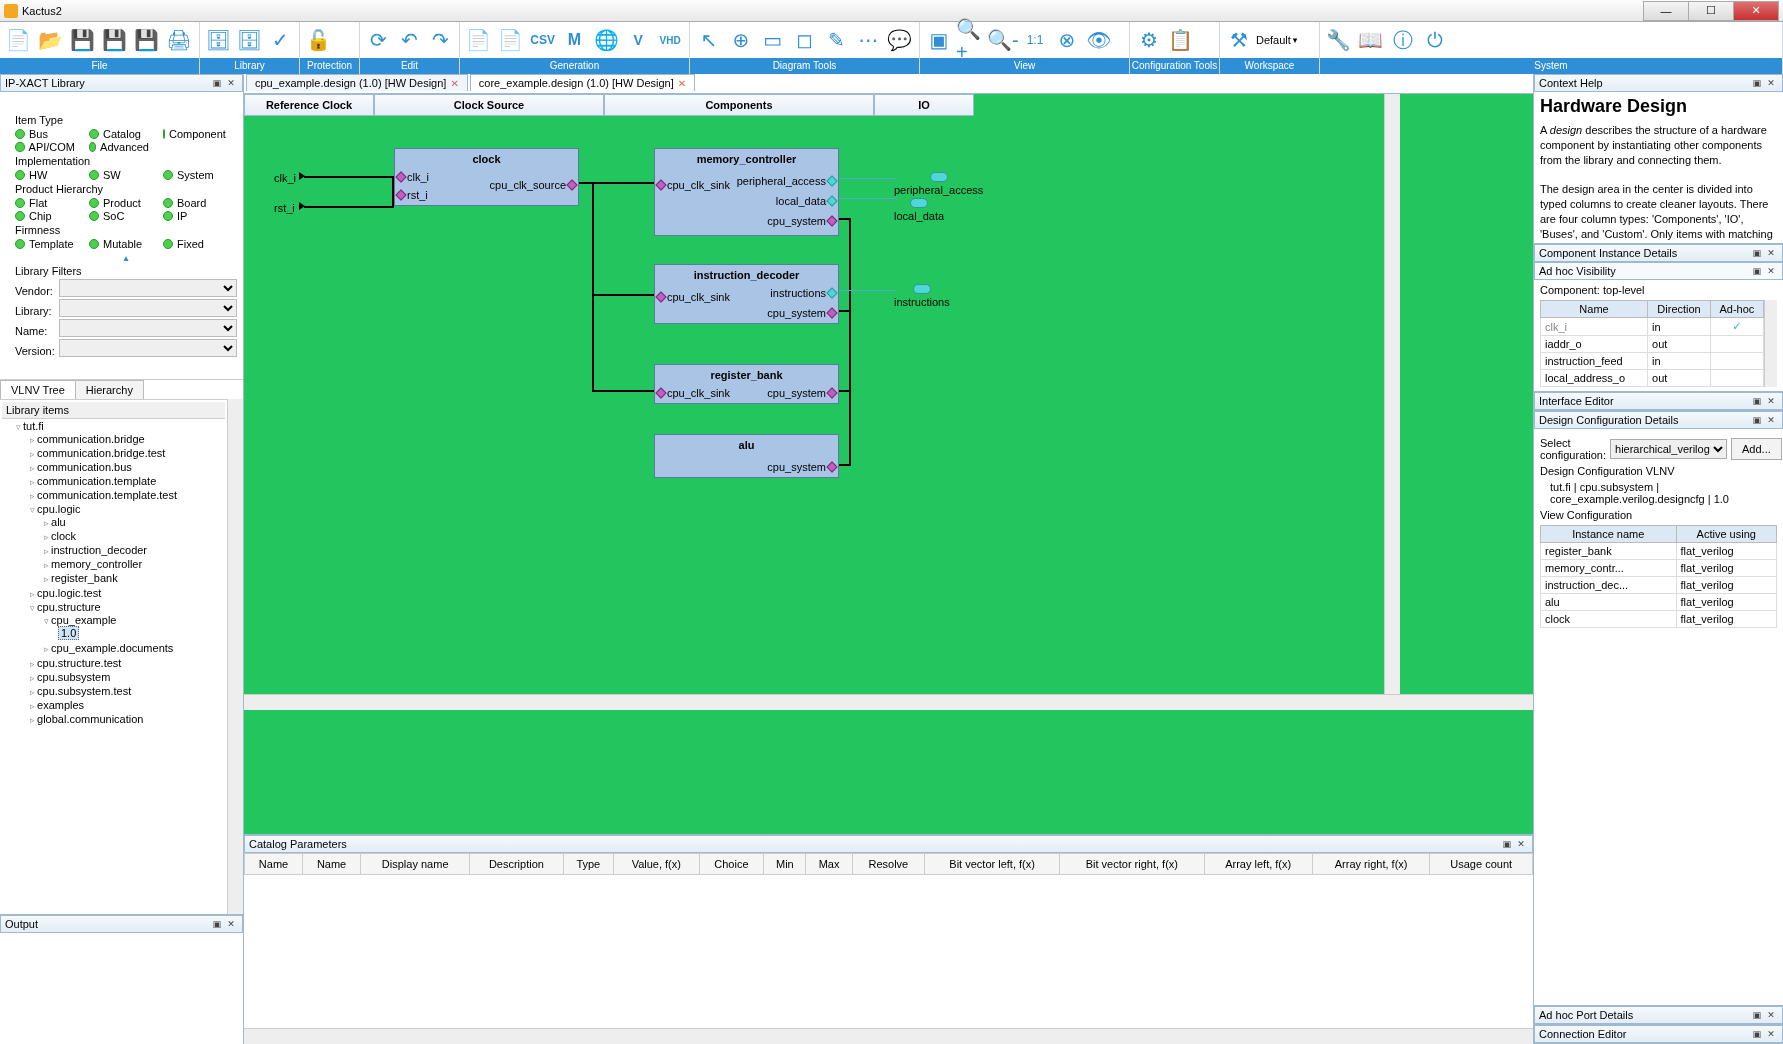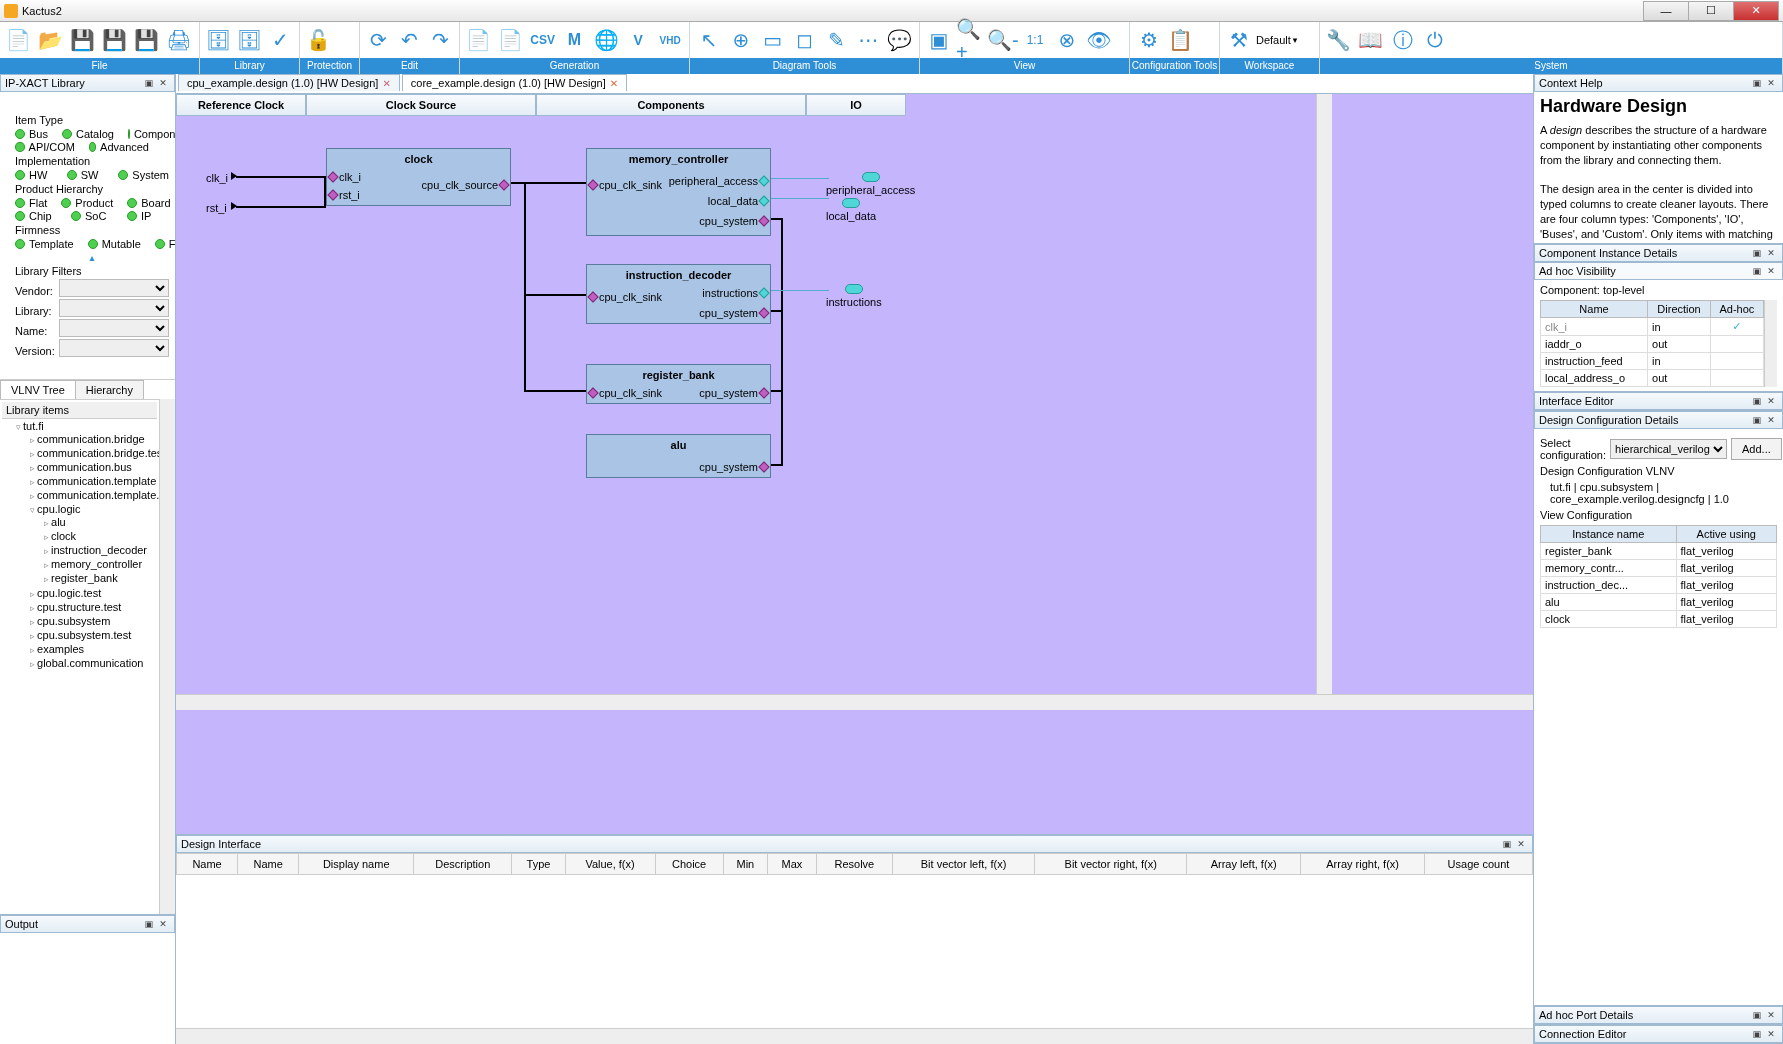--- a/index.html
+++ b/index.html
@@ -15,21 +15,21 @@
 
 
 .ribbon { height: 52px; background:#fff; border-bottom:0; display:flex; }
 .ribbon-group { border-right:1px solid #cfd8e0; display:flex; flex-direction:column; }
 .ribbon-icons { flex:1; display:flex; align-items:center; gap:2px; padding:2px 4px; }
 .ribbon-icon { width:30px; height:30px; display:flex; align-items:center; justify-content:center; color:#2f8fd6; font-size:20px; cursor:pointer; border-radius:2px; }
 .ribbon-label { height:16px; background:#2f8fd6; color:#fff; text-align:center; font-size:10px; line-height:16px; padding:0 0; }
 
 
 .main { display:flex; height: calc(1044px - 22px - 52px); }
-.col-left { width:176px; display:flex; flex-direction:column; border-right:1px solid #9fb9d0; }
+.col-left { width:244px; display:flex; flex-direction:column; border-right:1px solid #9fb9d0; }
 .col-center { flex:1; display:flex; flex-direction:column; }
 .col-right { width:250px; display:flex; flex-direction:column; border-left:1px solid #9fb9d0; }
 
 
 .panel-hdr { height:18px; background:linear-gradient(#f5f9fc,#e3edf5); border:1px solid #9fb9d0; display:flex; align-items:center; padding:0 4px; font-size:11px; }
 .panel-hdr .spacer { flex:1; }
 .panel-hdr .pbtn { width:14px; height:14px; display:flex; align-items:center; justify-content:center; font-size:9px; color:#444; cursor:pointer; }
 
 
 .lib-filters { padding:20px 6px; font-size:11px; background:#fff;margin-left:9px; }
@@ -59,21 +59,21 @@
 
 .output-panel { height:130px; border-top:1px solid #9fb9d0; background:#fff; }
 
 
 .doc-tabs { height:20px; display:flex; align-items:flex-start; background:#fff; border-bottom:1px solid #9fb9d0; padding-left:2px; }
 .doc-tab { padding:2px 8px; border:1px solid #9fb9d0; border-bottom:none; background:#f0f5fa; margin-right:2px; display:flex; align-items:center; gap:4px; cursor:pointer; }
 .doc-tab.active { background:#fff; }
 .doc-tab .x { font-size:10px; color:#c67; }
 
 
-.canvas-wrap { flex:1; position:relative; overflow:auto; background:#c4b5fd; }
+.canvas-wrap { flex:1; position:relative; overflow:auto; background:#22c55e; }
 .canvas { position:relative; width:1140px; height:600px; background-image:radial-gradient(#ccc 0.5px, transparent 0.5px); background-size:8px 8px; background-position:2px 2px; }
 .col-header-row { display:flex; height:22px; }
 .col-header { border:1px solid #9fb9d0; background:linear-gradient(#f8fbfe,#e4edf5); display:flex; align-items:center; justify-content:center; font-weight:bold; font-size:11px; }
 .component-box { position:absolute; background:#a9c4e4; border:1px solid #5a7a9e; }
 .component-box .title { text-align:center; font-weight:bold; font-size:11px; padding:4px 0 2px 0; }
 .port { position:absolute; font-size:10px; display:flex; align-items:center; gap:2px; }
 .port.left { left:2px; }
 .port.right { right:2px; justify-content:flex-end; }
 .port-pin { width:8px; height:8px; background:#c15fc1; border:1px solid #7a2a7a; transform:rotate(45deg); }
 .port-pin.cyan { background:#4fd6d6; border-color:#2a9a9a; }
@@ -342,20 +342,30 @@
             <li class="open"><span>cpu.logic</span>
               <ul>
                 <li><span>alu</span></li>
                 <li><span>clock</span></li>
                 <li><span>instruction_decoder</span></li>
                 <li><span>memory_controller</span></li>
                 <li><span>register_bank</span></li>
               </ul>
             </li>
             <li><span>cpu.logic.test</span></li>
+            <li class="open"><span>cpu.structure</span>
+              <ul>
+                <li class="open"><span>cpu_example</span>
+                  <ul>
+                        <li class="leaf"><span class="sel">1.0</span></li>
+                      </ul>
+                </li>
+                <li><span>cpu_example.documents</span></li>
+              </ul>
+            </li>
             <li><span>cpu.structure.test</span></li>
             <li><span>cpu.subsystem</span></li>
             <li><span>cpu.subsystem.test</span></li>
             <li><span>examples</span></li>
             <li><span>global.communication</span></li>
           </ul>
         </li>
       </ul>
     </div>
     <div class="scrollbar-stub"></div>
@@ -491,21 +501,21 @@
         <div class="ext-port" style="left:650px;top:190px;text-align:center"><div class="cap" style="margin:0 auto 2px"></div><span>instructions</span></div>
         <div class="wire" style="left:595px;top:196px;width:58px;height:1px;background:#5ac"></div>
       </div>
       <div class="scrollbar-stub"></div>
       </div>
       <div style="height:16px;background:#eee;border-top:1px solid #ccc"></div>
     </div>
 
     <div class="params-panel">
       <div class="panel-hdr">
-        <span>Design Interface</span>
+        <span>Catalog Parameters</span>
         <span class="spacer"></span>
         <span class="pbtn">▣</span>
         <span class="pbtn">✕</span>
       </div>
       <div class="params-body">
         <table class="params-table">
           <tbody>
               <tr>
             <th>Name</th>
                 <th>Name</th>

